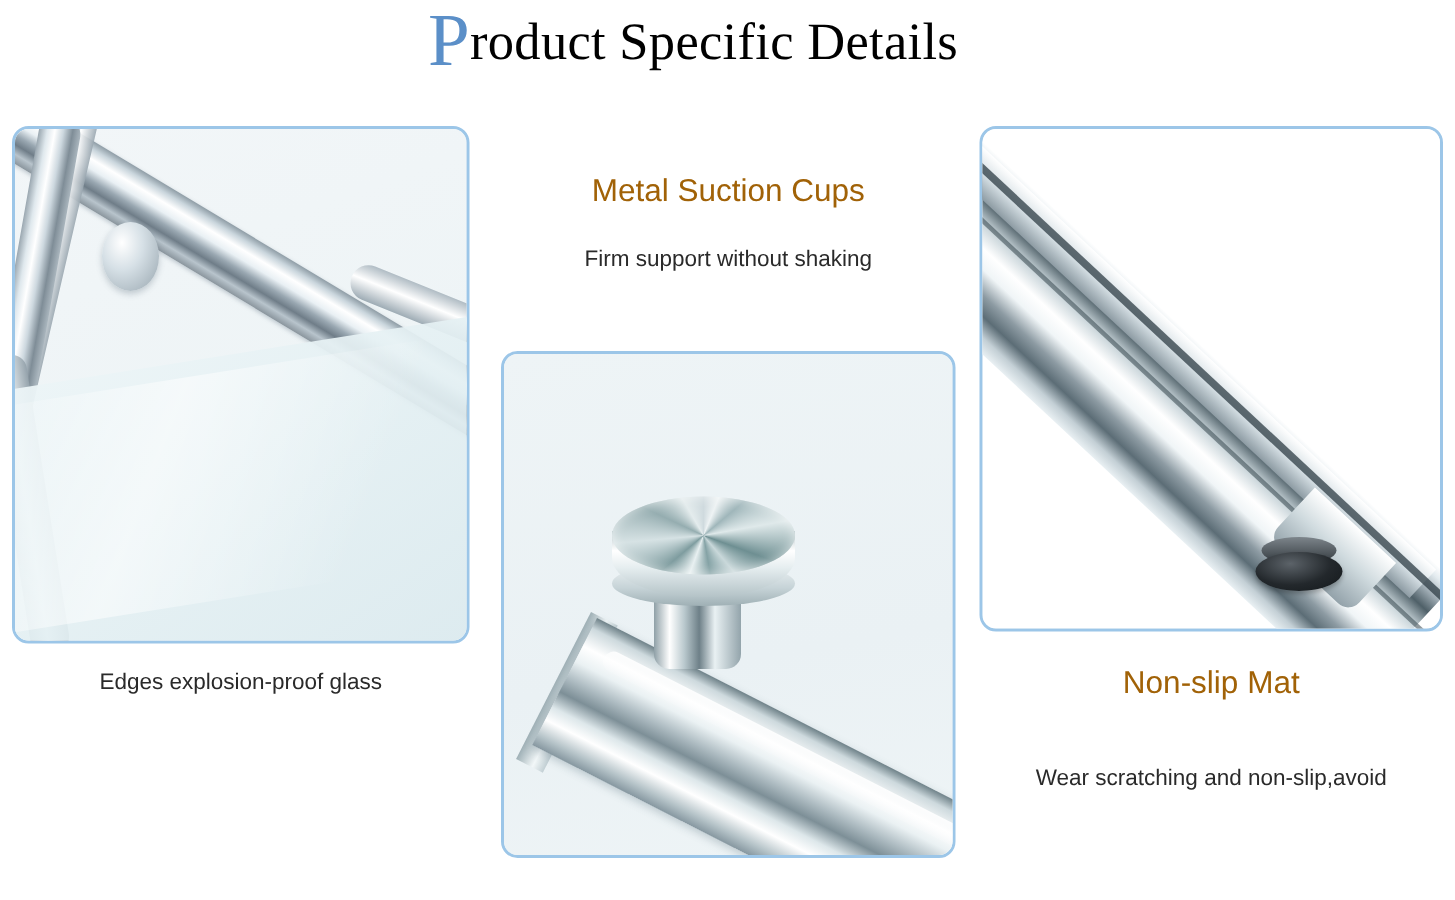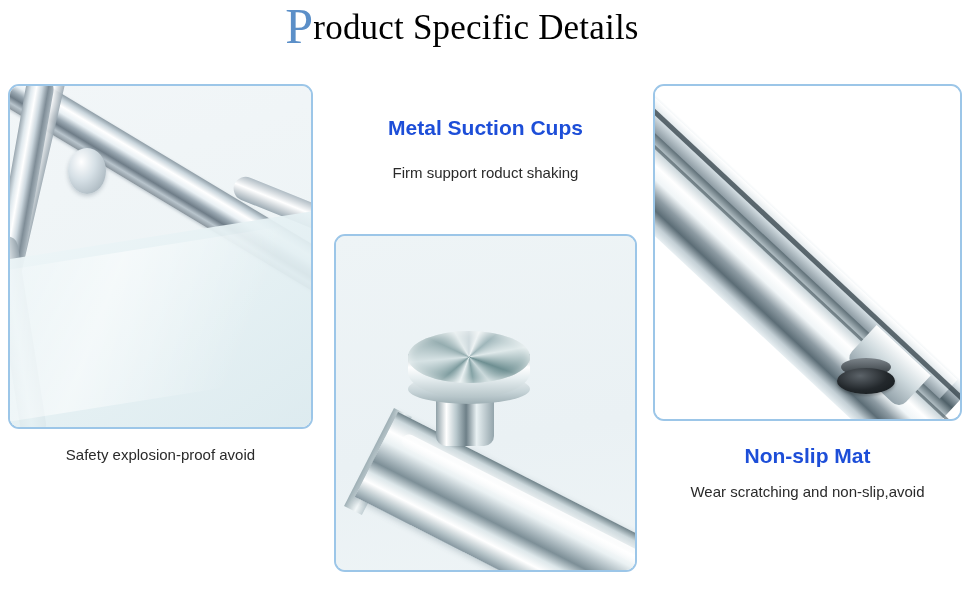--- a/index.html
+++ b/index.html
@@ -364,22 +364,22 @@
   }
 
   
   .caption-block {
     position: absolute;
     text-align: center;
   }
   .caption-title {
     font-family: "Liberation Sans", sans-serif;
     font-size: 21px;
-    font-weight: bold;
-    color: #1d4ed8;
+    font-weight: normal;
+    color: #a16207;
     margin: 0;
     white-space: nowrap;
   }
   .caption-body {
     font-family: "Liberation Sans", sans-serif;
     font-size: 15px;
     font-weight: normal;
     color: #2A2A2A;
     margin: 0;
     line-height: 22px;
@@ -400,21 +400,21 @@
     width: 305px;
   }
   #caption-left .caption-title { margin-bottom: 24px; }
 
   
   #caption-right {
     left: 653px;
     top: 444px;
     width: 309px;
   }
-  #caption-right .caption-title { margin-bottom: 13px; }
+  #caption-right .caption-title { margin-bottom: 40px; }
 </style>
 </head>
 <body>
 
 <div class="page-title">
   <span class="dropcap">P</span><span>roduct Specific Details</span>
 </div>
 
 <div class="photo-panel" id="panel-left">
   <div class="photo-inner">
@@ -453,23 +453,23 @@
     <div id="right-tube-groove"></div>
     <div id="right-tube-groove2"></div>
     <div id="right-tube-tip"></div>
     <div id="right-foot-top"></div>
     <div id="right-foot"></div>
   </div>
 </div>
 
 <div class="caption-block" id="caption-middle">
   <p class="caption-title">Metal Suction Cups</p>
-  <p class="caption-body">Firm support roduct shaking</p>
+  <p class="caption-body">Firm support without shaking</p>
 </div>
 
 <div class="caption-block" id="caption-left">
-  <p class="caption-body">Safety explosion-proof avoid</p>
+  <p class="caption-body">Edges explosion-proof glass</p>
 </div>
 
 <div class="caption-block" id="caption-right">
   <p class="caption-title">Non-slip Mat</p>
   <p class="caption-body">Wear scratching and non-slip,avoid</p>
 </div>
 
 </body></html>

